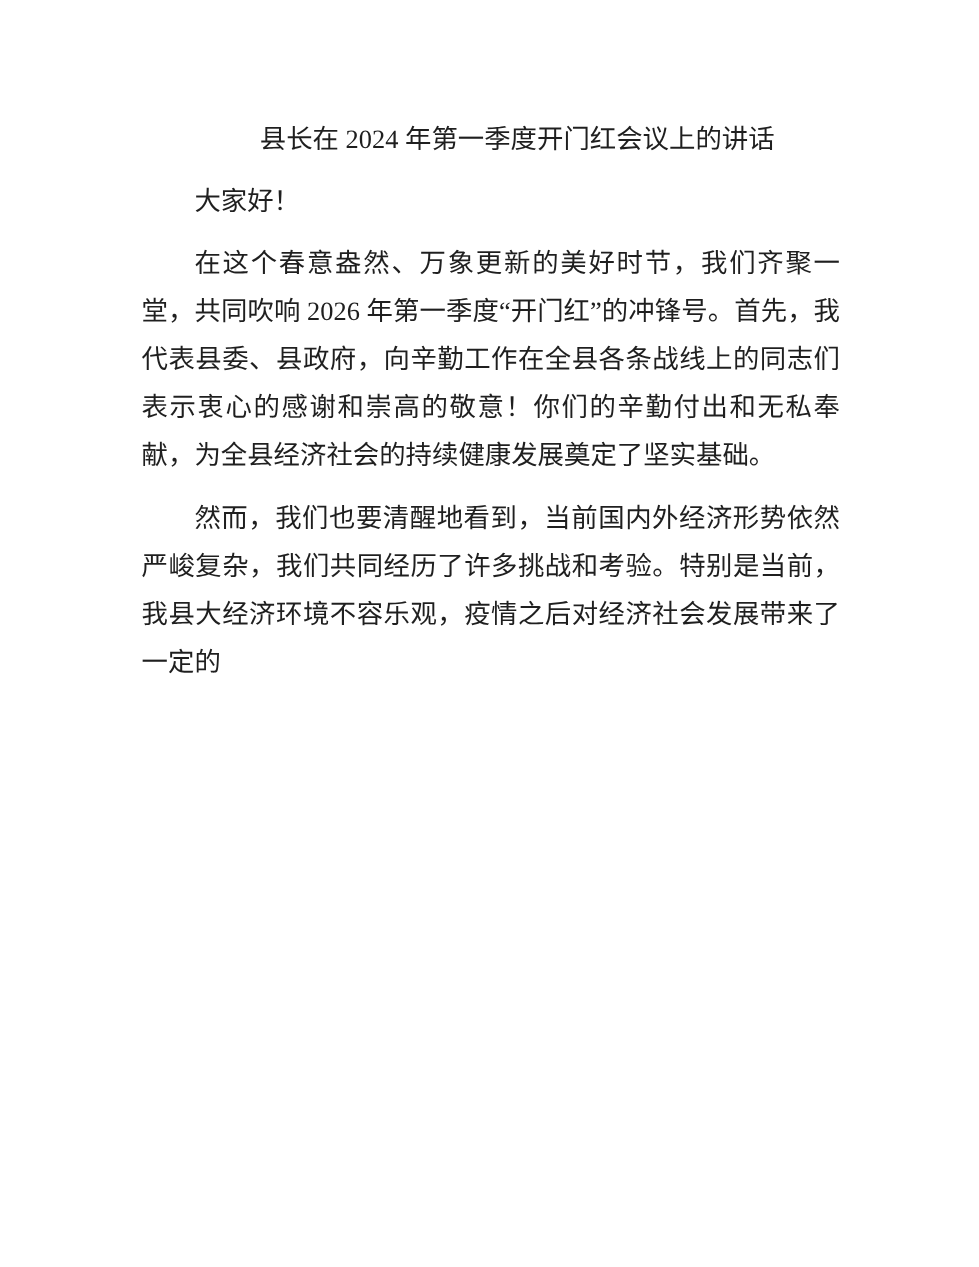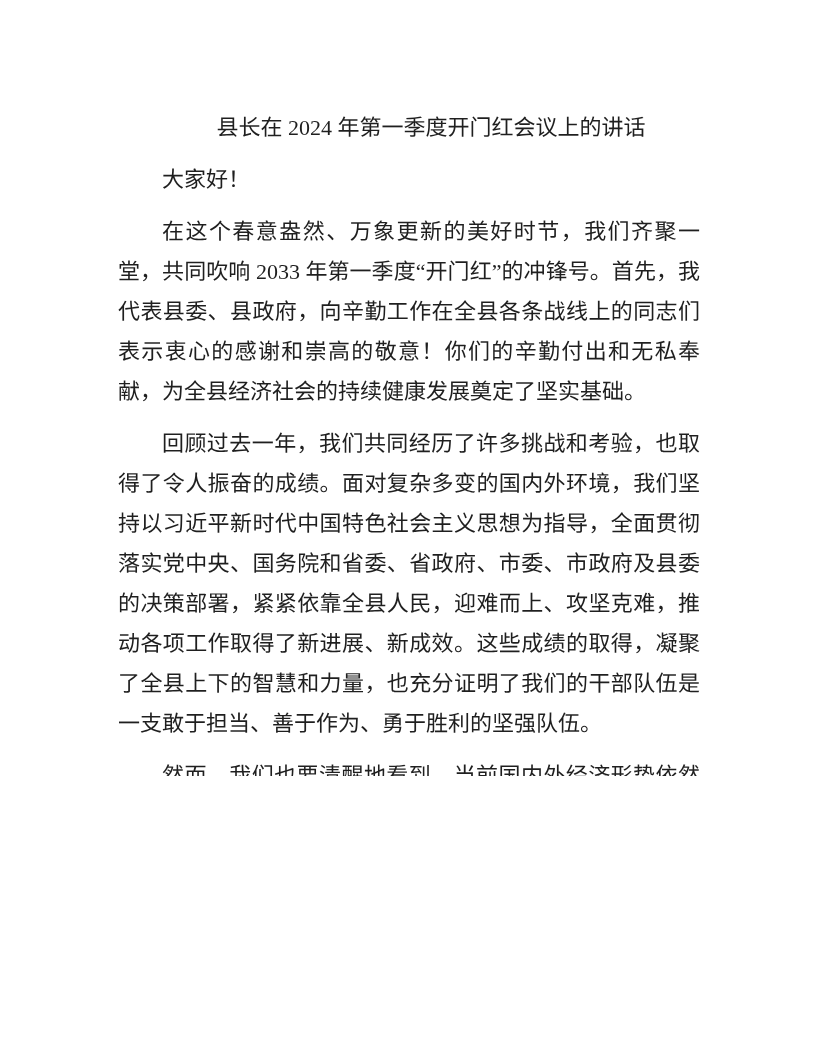--- a/index.html
+++ b/index.html
@@ -6,21 +6,21 @@
     html, body {
       margin: 0;
       padding: 0;
       background: #ffffff;
     }
     .page {
       position: relative;
       width: 816px;
       height: 764px;
       box-sizing: border-box;
-      margin: 12px auto;
+      margin: 0 auto;
       background: #ffffff;
       color: #1f1f1f;
       padding: 96px 116px 0 118px;
       font-family: "Liberation Serif", "DejaVu Serif", serif;
       font-size: 22px;
       overflow: hidden;
     }
     .doc-title {
       margin: 0 0 12px 0;
       font-size: 22px;
@@ -41,18 +41,17 @@
   </style>
 </head>
 <body>
 
 <div class="page">
   <h1 class="doc-title">县长在 2024 年第一季度开门红会议上的讲话</h1>
 
 
   <p class="para">大家好！</p>
 
-  <p class="para">在这个春意盎然、万象更新的美好时节，我们齐聚一堂，共同吹响 2033 年第一季度“开门红”的冲锋号。首先，我代表县委、县政府，向辛勤工作在全县各条战线上的同志们表示衷心的感谢和崇高的敬意！你们的辛勤付出和无私奉献，为全县经济社会的持续健康发展奠定了坚实基础。</p>
+  <p class="para">在这个春意盎然、万象更新的美好时节，我们齐聚一堂，共同吹响 2026 年第一季度“开门红”的冲锋号。首先，我代表县委、县政府，向辛勤工作在全县各条战线上的同志们表示衷心的感谢和崇高的敬意！你们的辛勤付出和无私奉献，为全县经济社会的持续健康发展奠定了坚实基础。</p>
 
-  <p class="para">回顾过去一年，我们共同经历了许多挑战和考验，也取得了令人振奋的成绩。面对复杂多变的国内外环境，我们坚持以习近平新时代中国特色社会主义思想为指导，全面贯彻落实党中央、国务院和省委、省政府、市委、市政府及县委的决策部署，紧紧依靠全县人民，迎难而上、攻坚克难，推动各项工作取得了新进展、新成效。这些成绩的取得，凝聚了全县上下的智慧和力量，也充分证明了我们的干部队伍是一支敢于担当、善于作为、勇于胜利的坚强队伍。</p>
 
   <p class="para">然而，我们也要清醒地看到，当前国内外经济形势依然严峻复杂，我们共同经历了许多挑战和考验。特别是当前，我县大经济环境不容乐观，疫情之后对经济社会发展带来了一定的</p>
 </div>
 
 </body></html>

